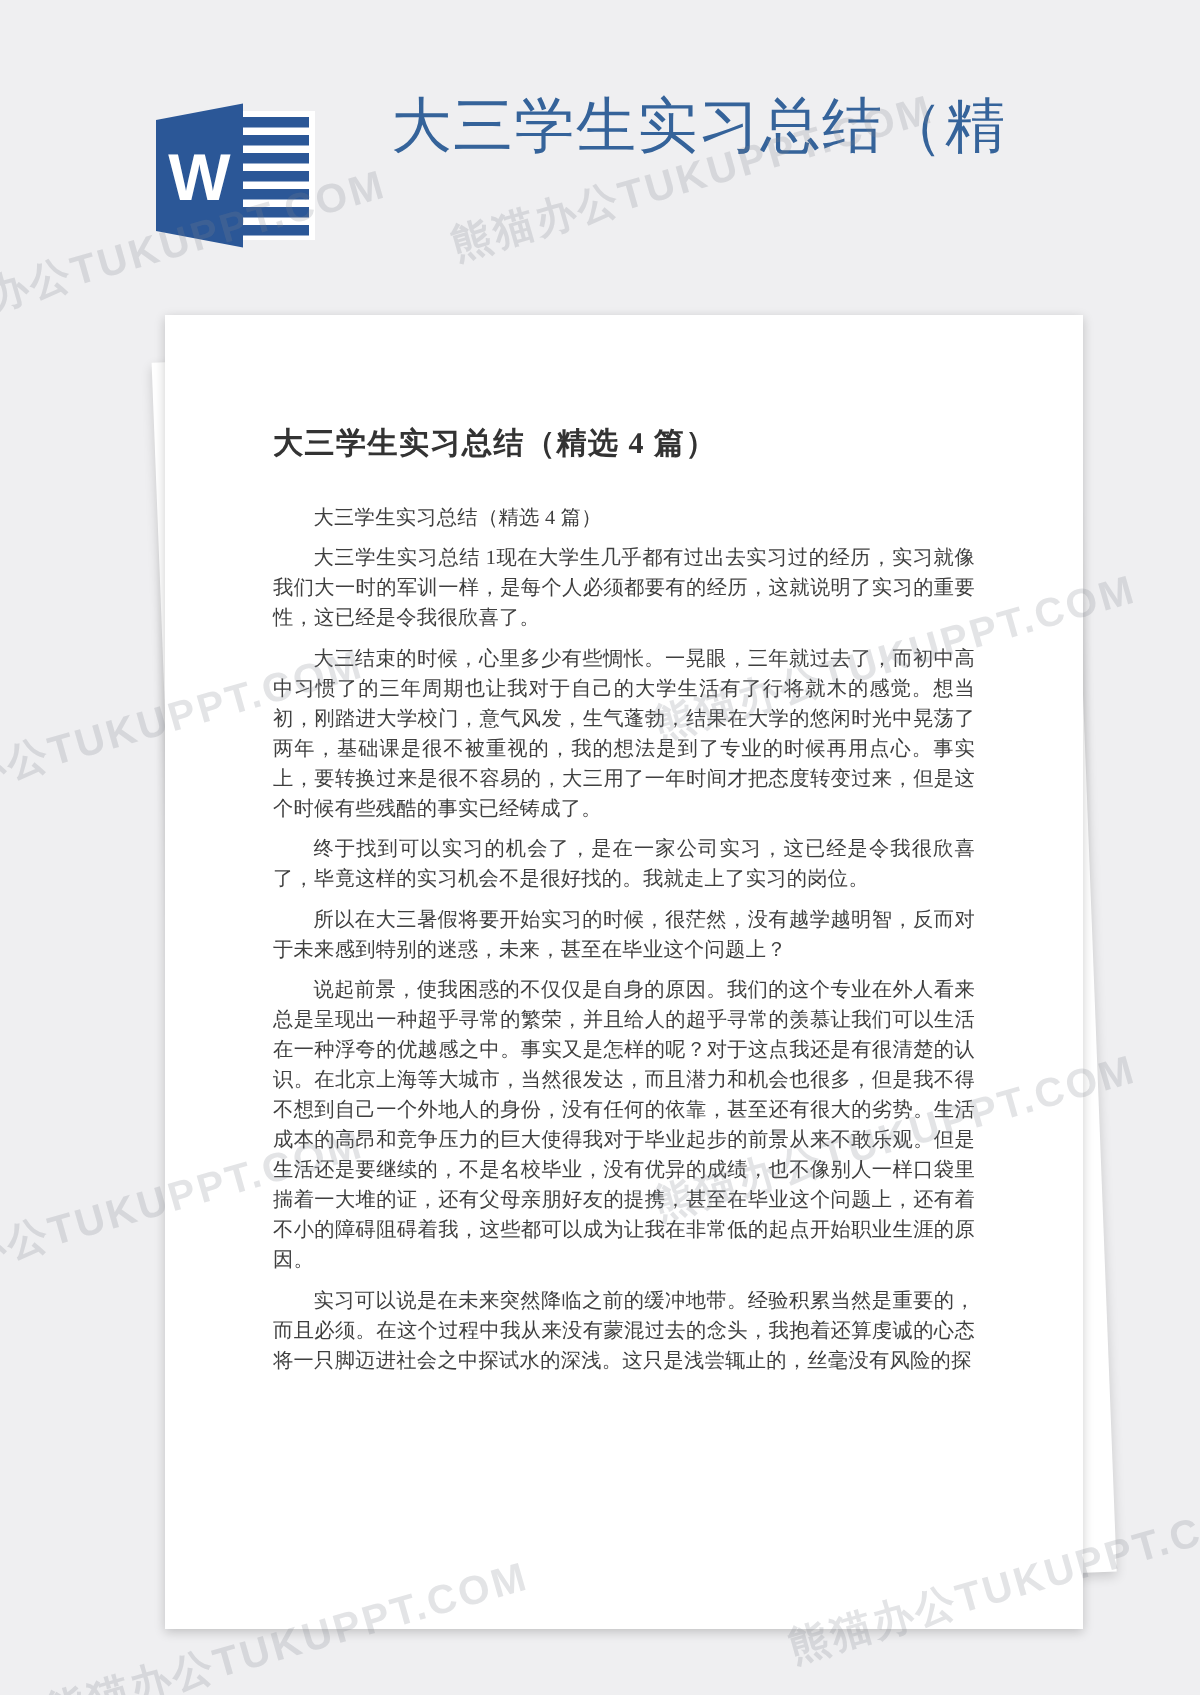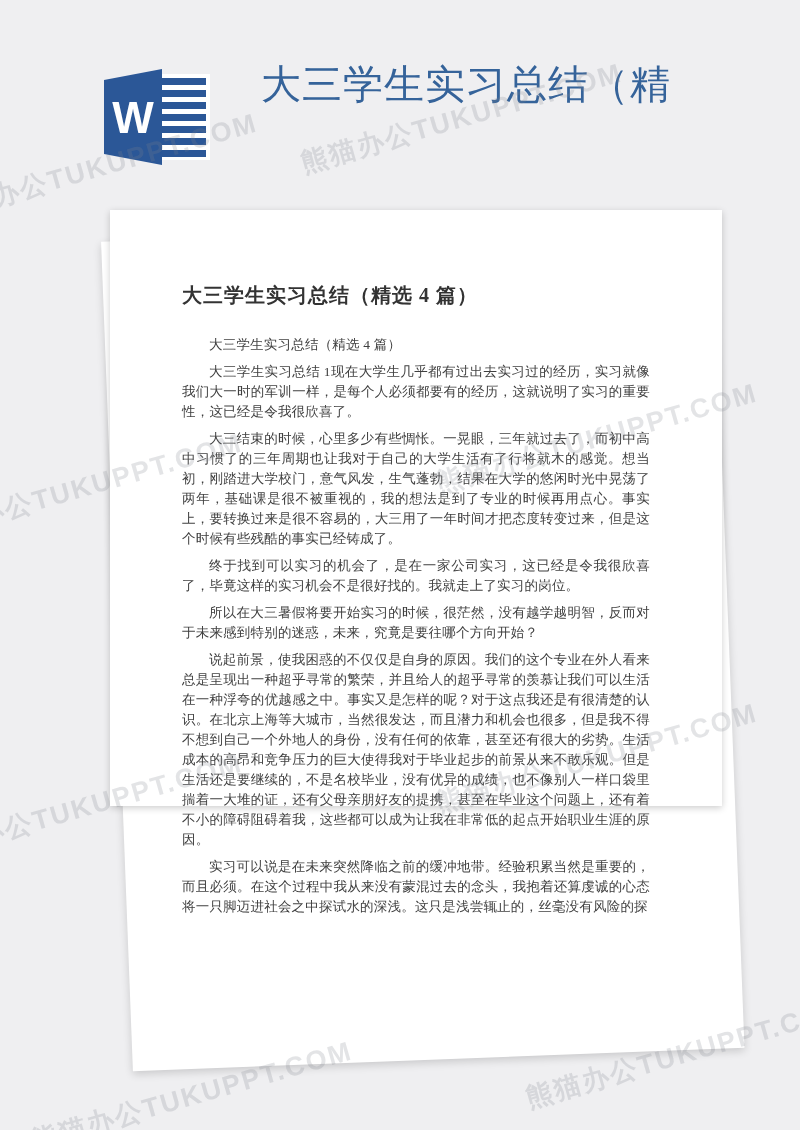--- a/index.html
+++ b/index.html
@@ -43,21 +43,21 @@
     left: 110px; top: 210px;
     width: 612px; height: 830px;
     background: #ffffff;
     box-shadow: 0 3px 8px rgba(0,0,0,0.16);
     transform: rotate(-2.2deg) translate(6px, 20px);
     z-index: 10;
   }
   .doc-page {
     position: absolute;
     left: 110px; top: 210px;
-    width: 612px; height: 596px;
+    width: 612px; height: 876px;
     background: #ffffff;
     box-shadow: 0 2px 7px rgba(0,0,0,0.20);
     z-index: 11;
     box-sizing: border-box;
     padding: 72px 72px 0 72px;
   }
   .doc-heading {
     font-family: "Liberation Serif", serif;
     font-size: 20px;
     font-weight: bold;
@@ -127,21 +127,21 @@
 
 <div class="doc-page-behind"></div>
 
 <div class="doc-page">
   <h1 class="doc-heading">大三学生实习总结（精选 4 篇）</h1>
   <div class="doc-body">
     <p>大三学生实习总结（精选 4 篇）</p>
     <p>大三学生实习总结 1现在大学生几乎都有过出去实习过的经历，实习就像我们大一时的军训一样，是每个人必须都要有的经历，这就说明了实习的重要性，这已经是令我很欣喜了。</p>
     <p>大三结束的时候，心里多少有些惆怅。一晃眼，三年就过去了，而初中高中习惯了的三年周期也让我对于自己的大学生活有了行将就木的感觉。想当初，刚踏进大学校门，意气风发，生气蓬勃，结果在大学的悠闲时光中晃荡了两年，基础课是很不被重视的，我的想法是到了专业的时候再用点心。事实上，要转换过来是很不容易的，大三用了一年时间才把态度转变过来，但是这个时候有些残酷的事实已经铸成了。</p>
     <p>终于找到可以实习的机会了，是在一家公司实习，这已经是令我很欣喜了，毕竟这样的实习机会不是很好找的。我就走上了实习的岗位。</p>
-    <p>所以在大三暑假将要开始实习的时候，很茫然，没有越学越明智，反而对于未来感到特别的迷惑，未来，究竟是要往哪个方向开始？</p>
+    <p>所以在大三暑假将要开始实习的时候，很茫然，没有越学越明智，反而对于未来感到特别的迷惑，未来，甚至在毕业这个问题上？</p>
     <p>说起前景，使我困惑的不仅仅是自身的原因。我们的这个专业在外人看来总是呈现出一种超乎寻常的繁荣，并且给人的超乎寻常的羡慕让我们可以生活在一种浮夸的优越感之中。事实又是怎样的呢？对于这点我还是有很清楚的认识。在北京上海等大城市，当然很发达，而且潜力和机会也很多，但是我不得不想到自己一个外地人的身份，没有任何的依靠，甚至还有很大的劣势。生活成本的高昂和竞争压力的巨大使得我对于毕业起步的前景从来不敢乐观。但是生活还是要继续的，不是名校毕业，没有优异的成绩，也不像别人一样口袋里揣着一大堆的证，还有父母亲朋好友的提携，甚至在毕业这个问题上，还有着不小的障碍阻碍着我，这些都可以成为让我在非常低的起点开始职业生涯的原因。</p>
     <p>实习可以说是在未来突然降临之前的缓冲地带。经验积累当然是重要的，而且必须。在这个过程中我从来没有蒙混过去的念头，我抱着还算虔诚的心态将一只脚迈进社会之中探试水的深浅。这只是浅尝辄止的，丝毫没有风险的探</p>
   </div>
 </div>
 
 <div class="watermark-layer">
   <span class="wm wm-a">熊猫办公TUKUPPT.COM</span>
   <span class="wm wm-b">熊猫办公TUKUPPT.COM</span>
   <span class="wm wm-c">熊猫办公TUKUPPT.COM</span>
   <span class="wm wm-d">熊猫办公TUKUPPT.COM</span>

